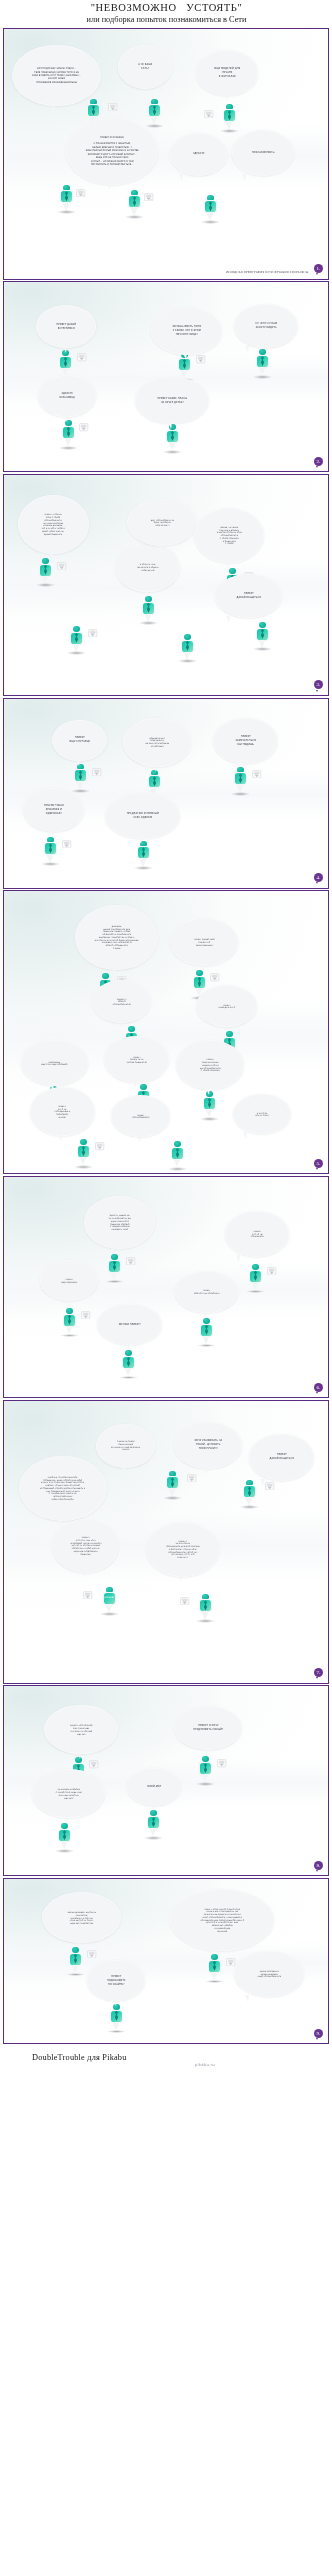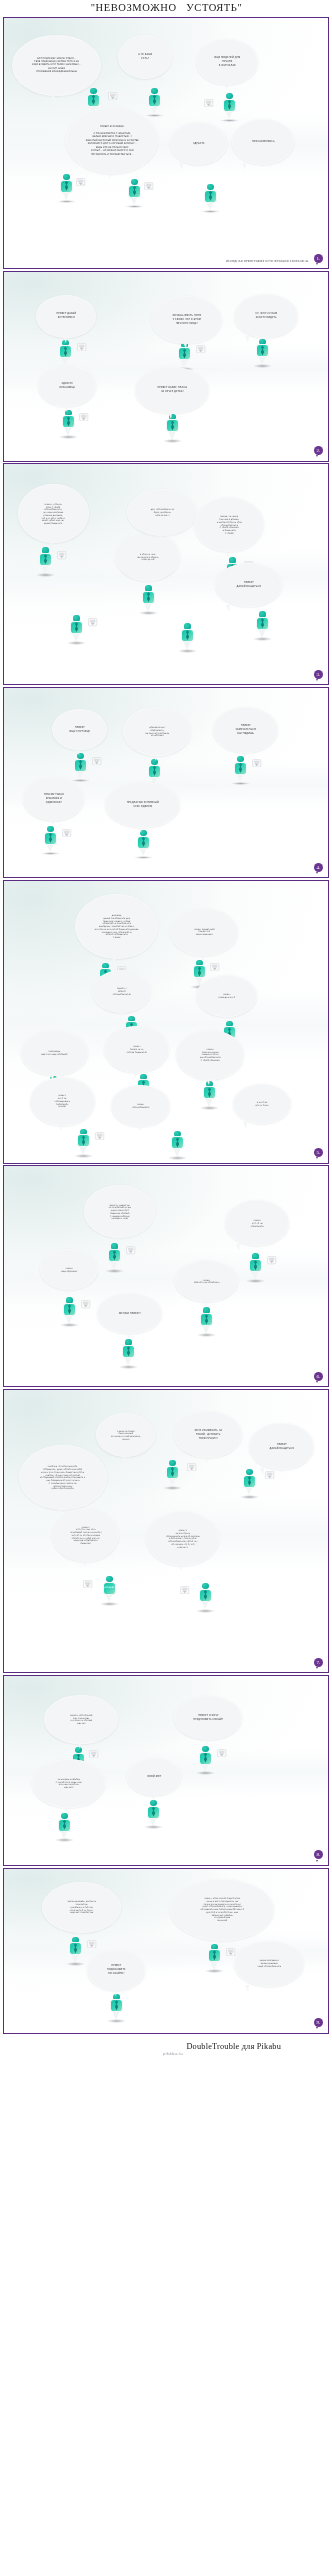--- a/index.html
+++ b/index.html
@@ -180,22 +180,23 @@
     color:#4a4a55;
     text-transform: uppercase;
     z-index: 9;
   }
 
   
   .footer {
     width:281px;
     height: 23px;
     position: relative;
-    display:flex; align-items:center; justify-content:flex-end;
+    display:flex; align-items:center; justify-content:flex-start;
     background:#ffffff;
+    margin-left:32px;
   }
   .footer .credit {
     font-family:"Liberation Serif","DejaVu Serif", serif;
     font-size: 8.3px;
     color:#161616;
     letter-spacing:0.2px;
   }
   .footer .watermark {
     position:absolute;
     right: 98px; bottom: 2.2px;
@@ -203,20 +204,21 @@
     font-size: 3.9px;
     color: #9a9aa4;
     letter-spacing:0.2px;
   }
 </style>
 </head>
 <body>
 
 <div class="header">
   <div class="title">"НЕВОЗМОЖНО   УСТОЯТЬ"</div>
+  <div class="subtitle">или подборка попыток познакомиться в Сети</div>
 </div>
 
 <div class="strip">
 
   <div class="panel" style="height:252px">
     <div class="canvas">
       <div class="bubble" style="left:7.8px;  top:16.6px;  width:89px; height:61px;">
         <div class="txt">ВОТ ПОДРУЖКУ ЗАМУЖ ОТДАЛ...
 ТВОЯ РОВЕСНИЦА)))КРОМЕ ТОГО Я НЕ
 БУДУ ВХОДИТЬ КРУГ ТВОИХ ЗНАКОМЫХ...

